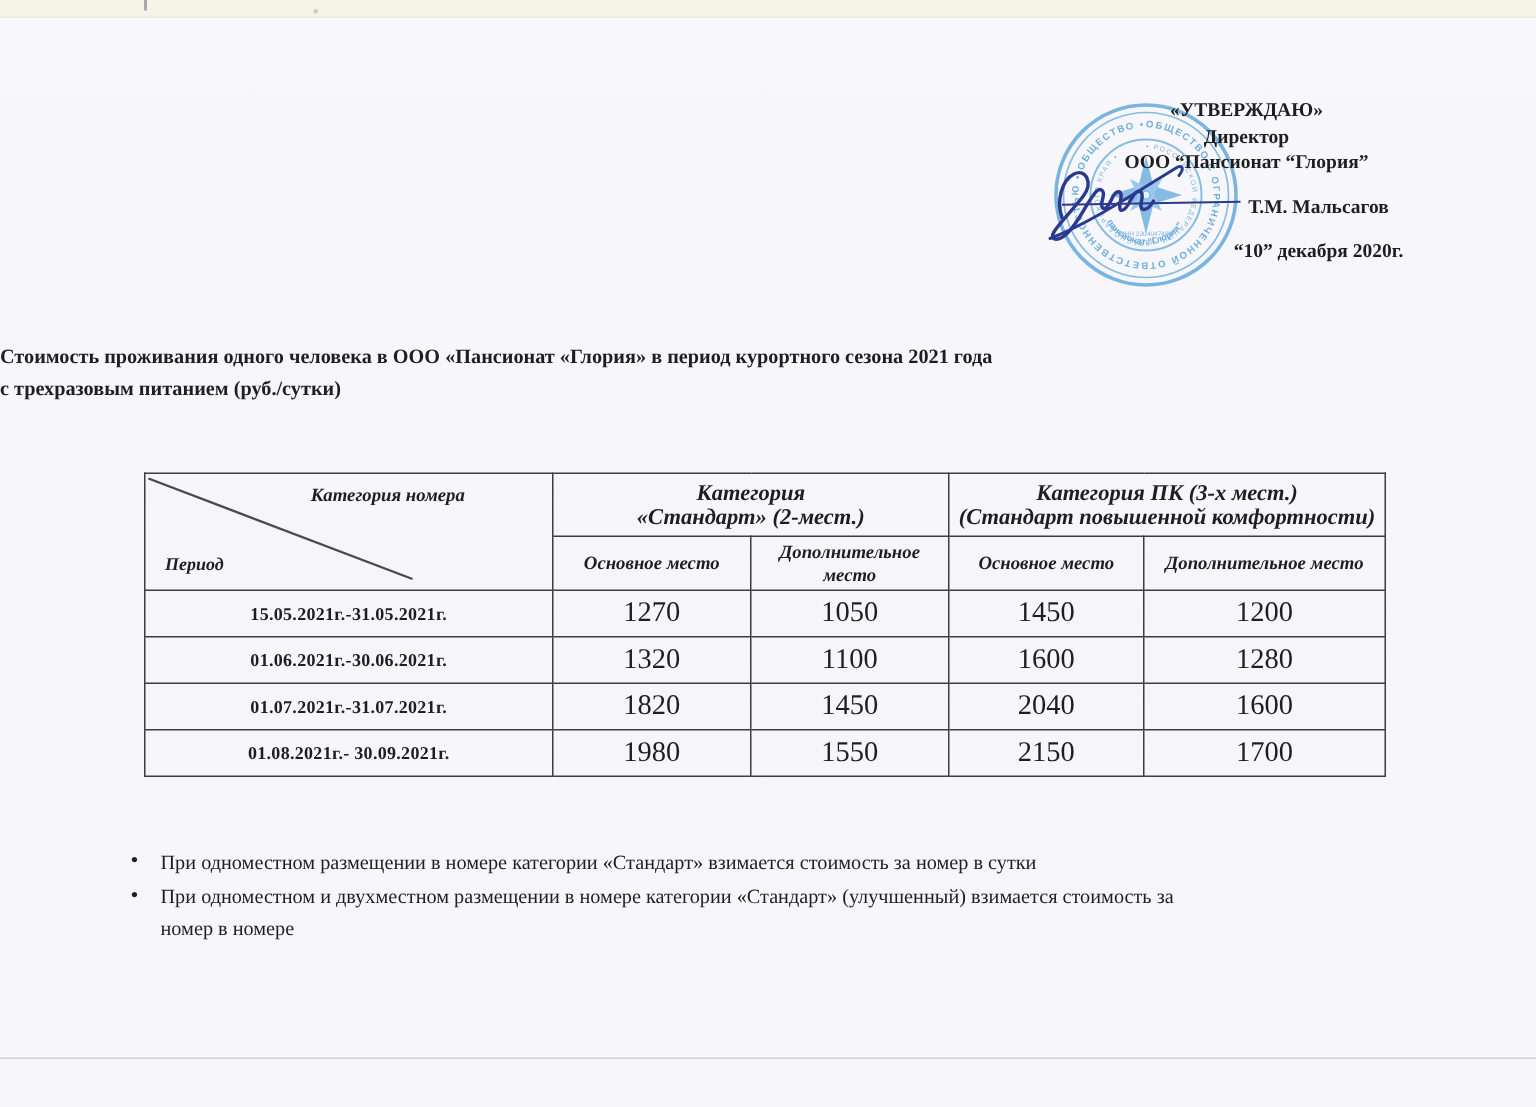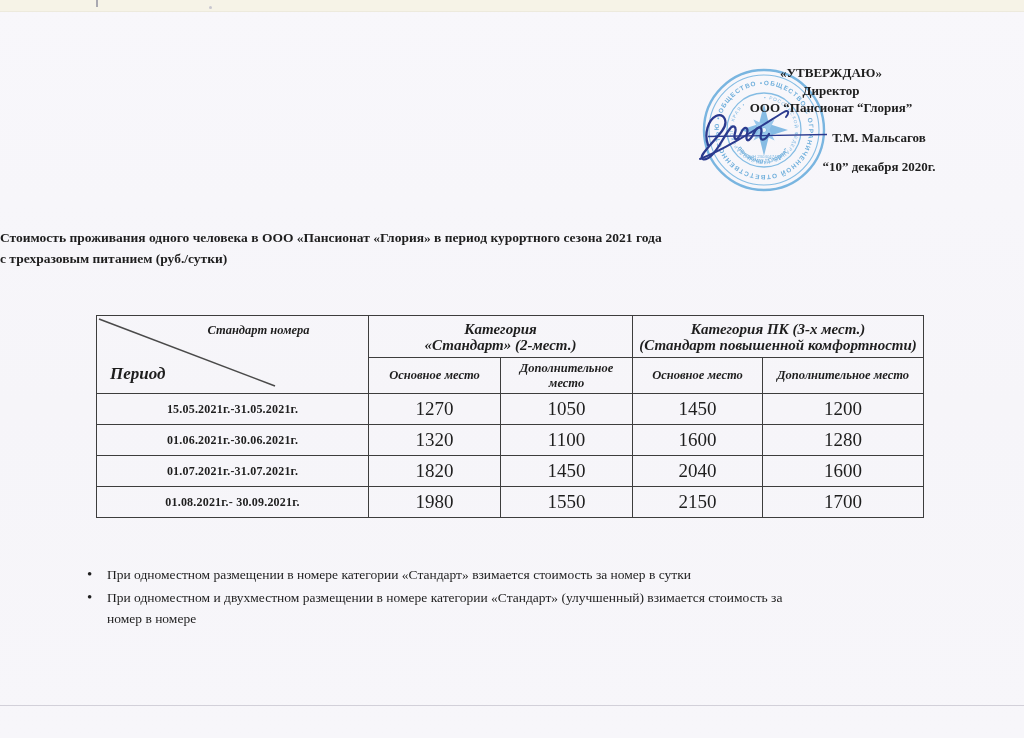--- a/index.html
+++ b/index.html
@@ -30,21 +30,21 @@
   .price-table-wrap{left:96px;top:315px;z-index:2;}
   table{border-collapse:collapse;table-layout:fixed;width:827px;}
   td,th{border:1.5px solid #3d3d3d;padding:0 4px;vertical-align:middle;text-align:center;background:transparent;}
   .group-head{font-weight:bold;font-style:italic;font-size:15px;line-height:16px;height:41px;margin-top:26px;}
   .sub-head{font-weight:bold;font-style:italic;font-size:12.5px;line-height:15px;height:35px;}
   .nowrap{white-space:nowrap;margin-left:24px;}
   .date-cell{font-weight:bold;font-size:12px;height:30px;letter-spacing:.2px;}
   .price-cell{font-weight:normal;font-size:19px;height:30px;}
   .corner-cell{position:relative;padding:0;}
   .corner-top{position:absolute;top:7px;left:0;width:100%;text-align:center;padding-left:52px;box-sizing:border-box;font-weight:bold;font-style:italic;font-size:12.5px;}
-  .corner-bottom{position:absolute;bottom:9px;left:13px;font-weight:bold;font-style:italic;font-size:17px;text-align:center;}
+  .corner-bottom{position:absolute;bottom:9px;left:13px;font-weight:bold;font-style:italic;font-size:12px;text-align:center;}
   .diag{position:absolute;left:0;top:0;}
 
   
   .notes{left:86px;top:564px;width:860px;margin:0;padding:0;list-style:none;font-size:13.5px;line-height:21.5px;}
   .notes li{position:relative;padding-left:21px;margin:0 0 1px 0;}
   .notes li::before{content:"•";position:absolute;left:1px;top:0;font-size:15px;}
 </style>
 </head>
 <body>
 
@@ -105,21 +105,21 @@
         <col style="width:132px">
         <col style="width:130px">
         <col style="width:161px">
       </colgroup>
     <tbody>
       <tr>
         <td class="corner-cell" rowspan="2">
           <svg class="diag" width="272" height="76" viewBox="0 0 272 76">
             <line x1="2" y1="3" x2="178" y2="70" stroke="#4a4a4a" stroke-width="1.6"></line>
           </svg>
-          <div class="corner-top">Стандарт номера</div>
+          <div class="corner-top">Категория номера</div>
           <div class="corner-bottom">Период</div>
         </td>
         <td class="group-head" colspan="2">
           <div>Категория</div>
           <div>«Стандарт» (2-мест.)</div>
         </td>
         <td class="group-head" colspan="2">
           <div>Категория ПК (3-х мест.)</div>
           <div>(Стандарт повышенной комфортности)</div>
         </td>

